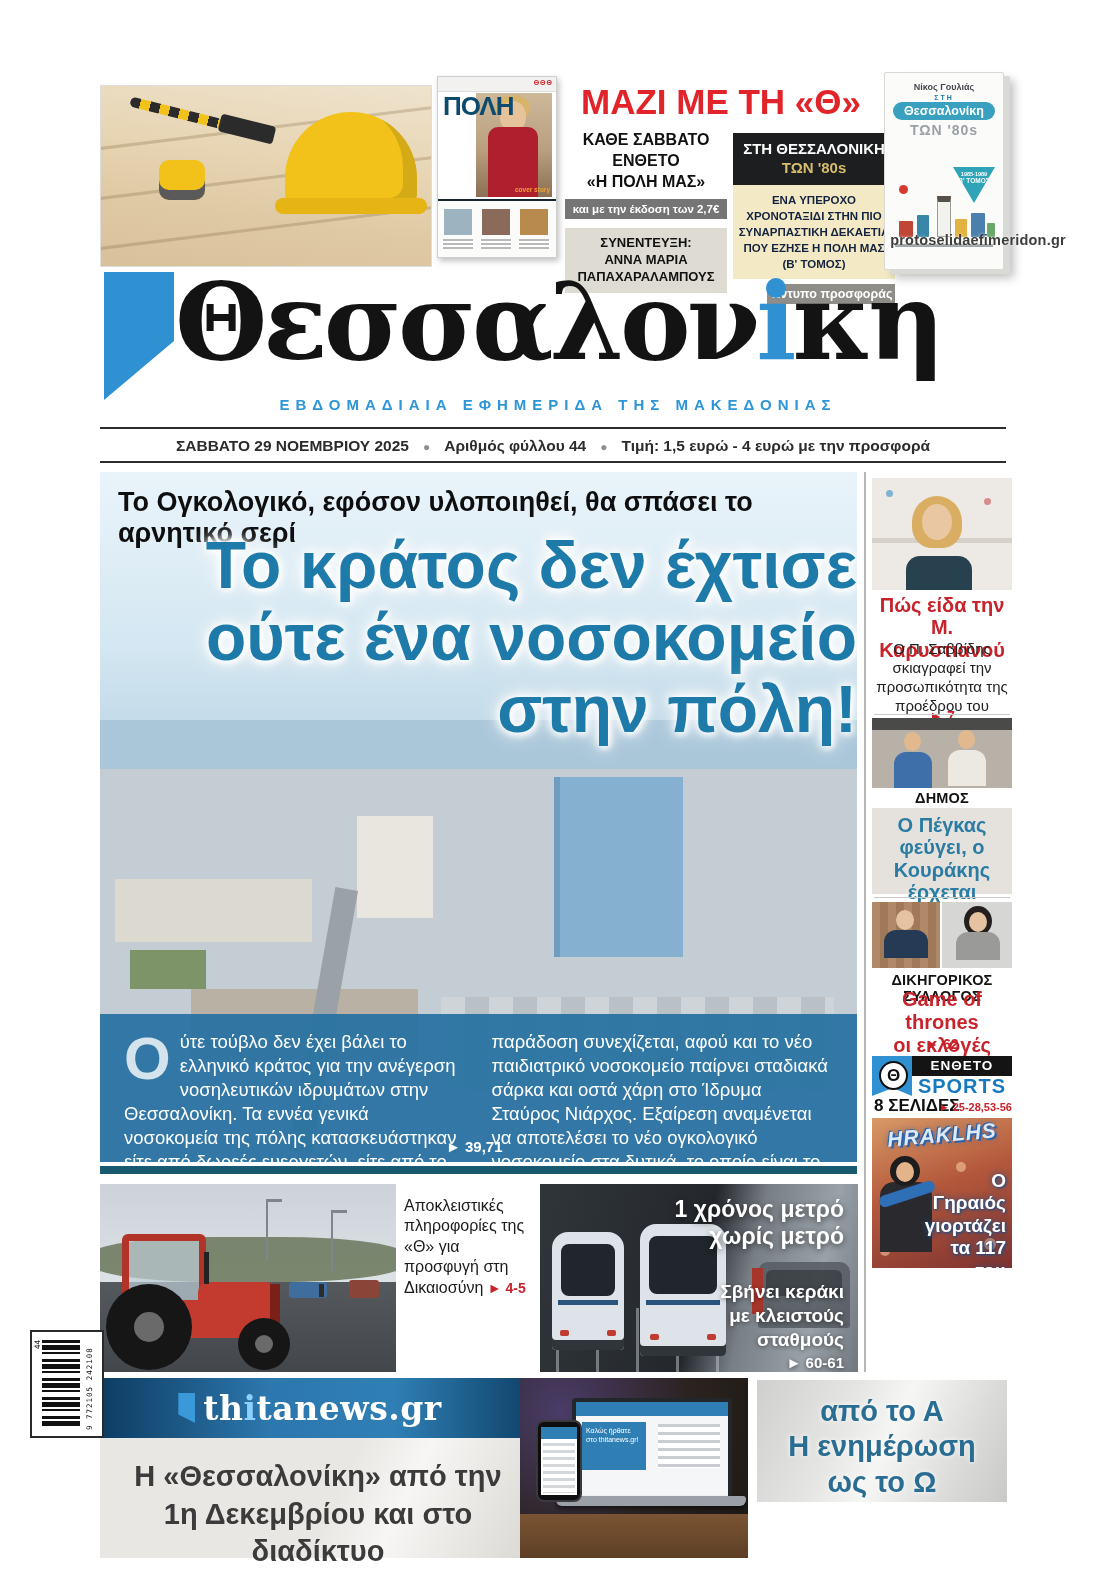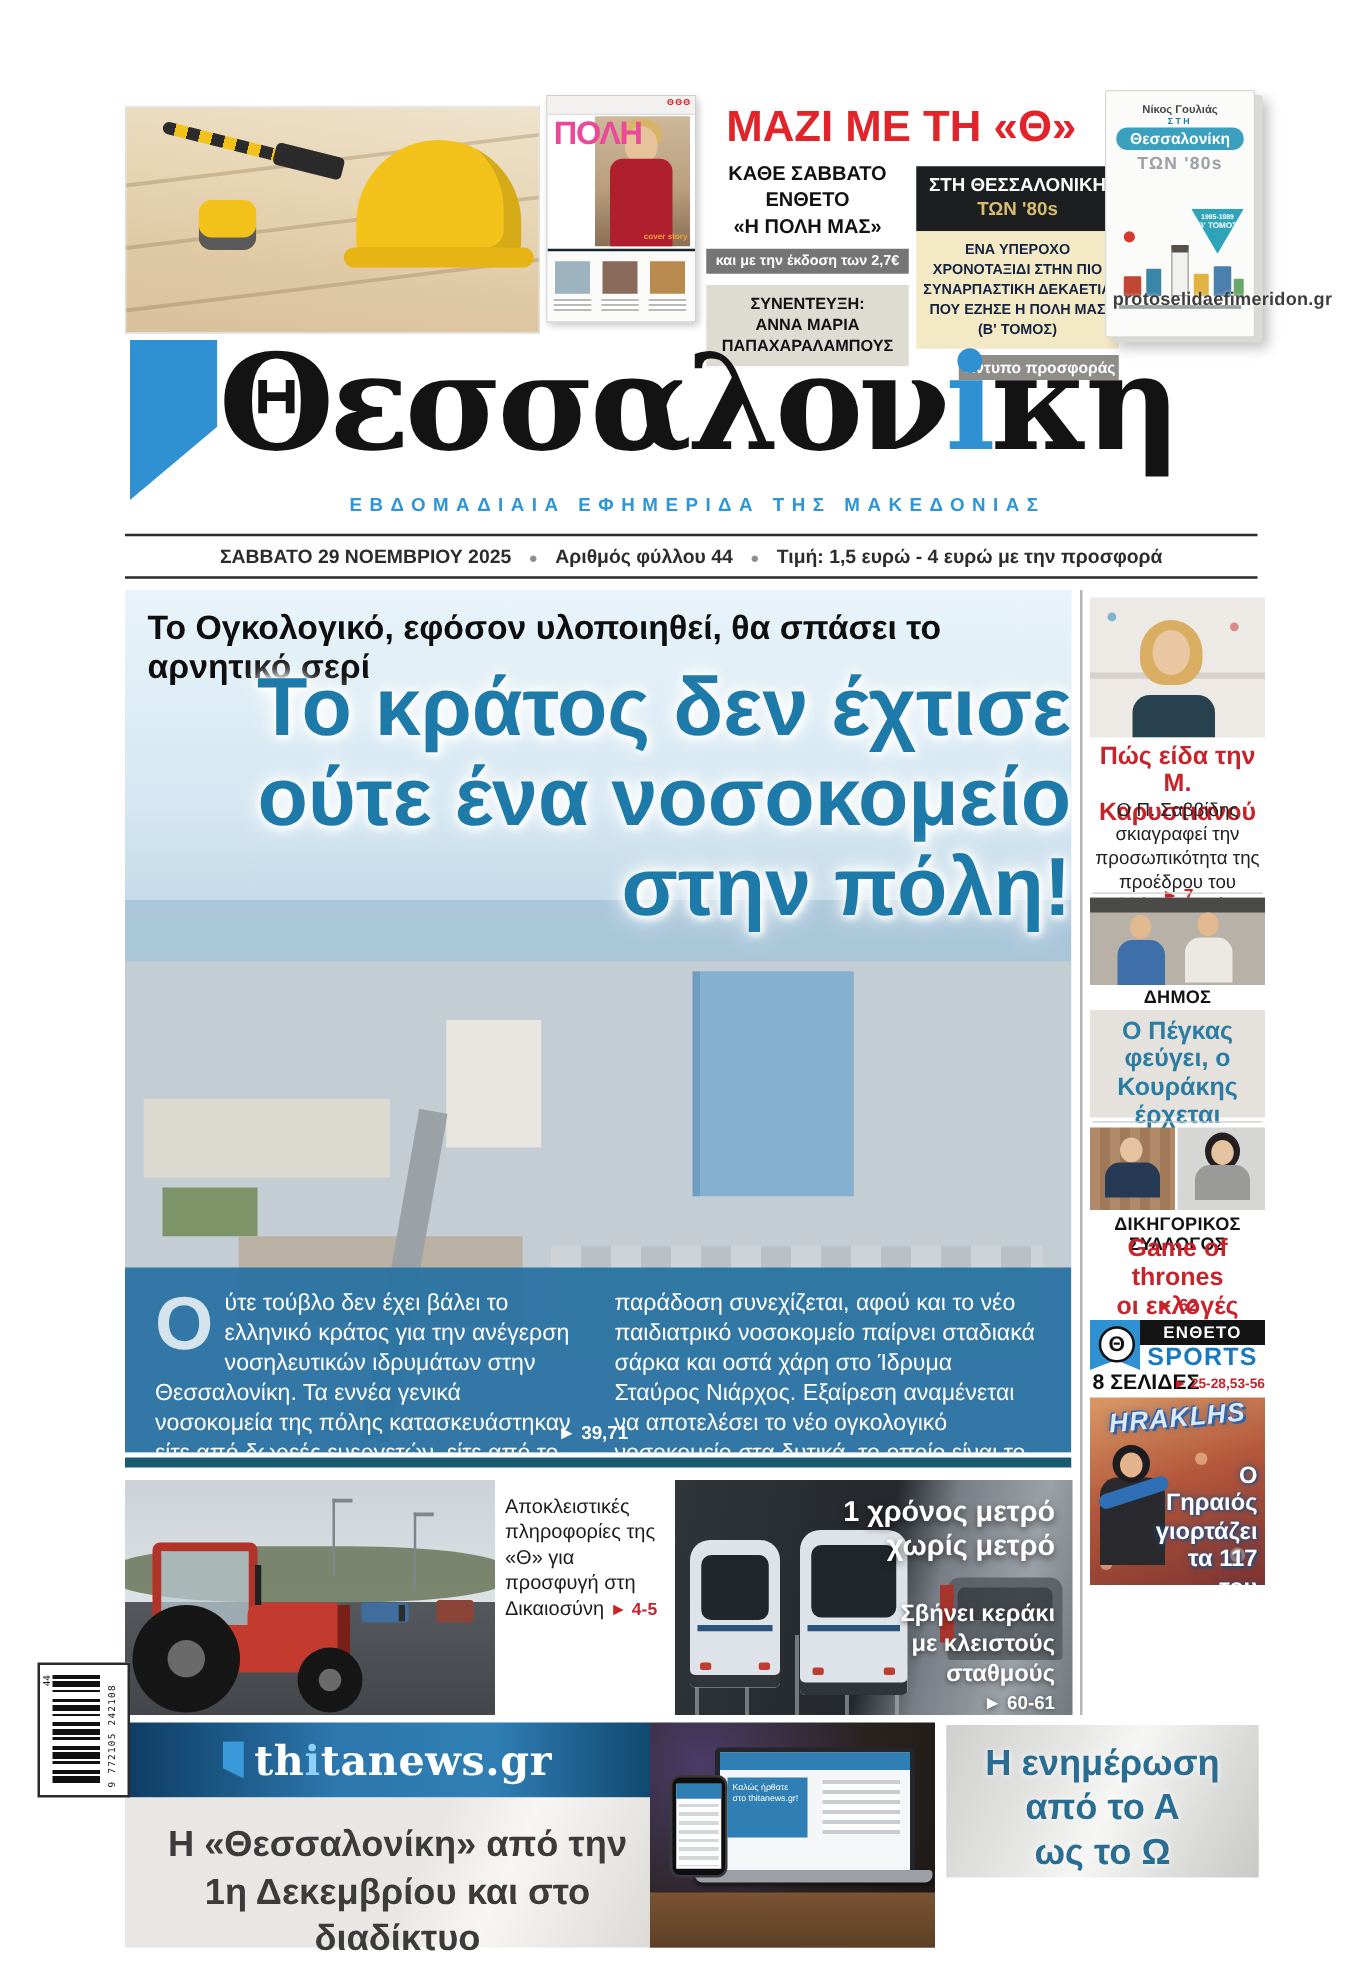--- a/index.html
+++ b/index.html
@@ -20,21 +20,21 @@
   .la-text{position:absolute;left:10px;right:84px;bottom:10px;text-align:center;}
   .la-title{color:#c8232b;font-weight:800;font-size:17px;line-height:1.18;}
   .la-sub{color:#151515;font-weight:800;font-size:17px;line-height:1.18;margin-top:2px;}
   .la-ref{color:#c8232b;font-weight:800;font-size:13px;margin-top:2px;}
 
   
   .mini-cover{left:437px;top:76px;width:118px;height:180px;background:#fff;border:1px solid #cfcfcf;
               box-shadow:2px 3px 6px rgba(0,0,0,.25);overflow:hidden;}
   .mc-top{position:absolute;left:0;top:0;right:0;height:14px;background:#f2f1ef;border-bottom:1px solid #ddd;}
   .mc-marks{position:absolute;right:3px;top:2px;color:#d0202a;font-size:7px;font-weight:900;letter-spacing:1px;}
-  .mc-logo{position:absolute;left:5px;top:18px;color:#ec4899;font-weight:900;font-size:26px;line-height:.85;letter-spacing:-1px;}
+  .mc-logo{position:absolute;left:5px;top:18px;color:#0c4a6e;font-weight:900;font-size:26px;line-height:.85;letter-spacing:-1px;}
   .mc-photo{position:absolute;left:38px;top:16px;right:4px;height:104px;background:linear-gradient(180deg,#cdb89a 0%,#b99f7f 55%,#8a6f54 100%);}
   .mc-head{position:absolute;left:24px;top:8px;width:26px;height:30px;background:#e7c39c;border-radius:50% 50% 45% 45%;}
   .mc-hair{position:absolute;left:20px;top:2px;width:34px;height:26px;background:#d8b36a;border-radius:50%;}
   .mc-body{position:absolute;left:12px;top:34px;width:50px;height:70px;background:#b01f2e;border-radius:10px 10px 0 0;}
   .mc-tag{position:absolute;right:2px;bottom:4px;color:#f0a23c;font-size:6.5px;font-weight:800;text-align:right;line-height:1.1;}
   .mc-strip{position:absolute;left:0;right:0;bottom:0;height:56px;background:#fbfbfa;border-top:2px solid #16242c;}
   .mc-thumb{position:absolute;top:8px;width:28px;height:26px;background:#9db3c0;}
   .mc-cap{position:absolute;top:38px;width:30px;height:10px;background:repeating-linear-gradient(180deg,#b9b9b9 0 2px,#fff 2px 4px);}
 
   
@@ -475,22 +475,22 @@
     </div>
     <div class="laptop-base"></div>
     <div class="phone">
       <div class="ph-screen">
         <div class="ph-top"></div>
         <div class="ph-rows"></div>
       </div>
     </div>
   </div>
   <div class="abs ft-right">
+    <div>από το Α</div>
     <div>Η ενημέρωση</div>
-    <div>από το Α</div>
     <div>ως το Ω</div>
   </div>
 
   <div class="abs barcode">
     <div class="bc-stripes"></div>
     <div class="bc-num">9 772105 242108</div>
     <div class="bc-issue">44</div>
   </div>
 
 </div>

